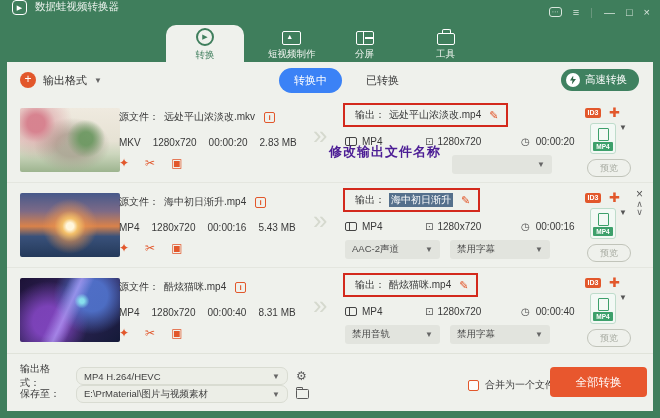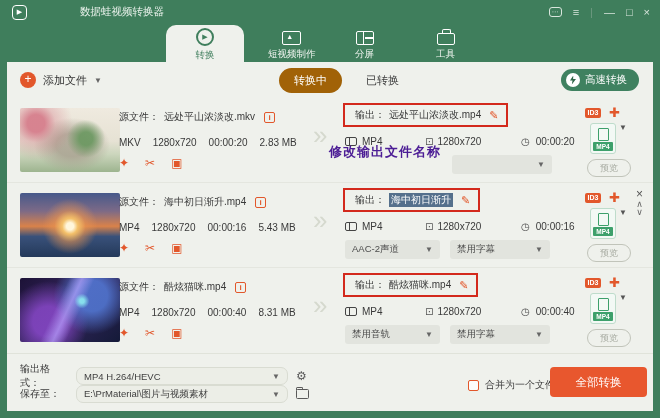--- a/index.html
+++ b/index.html
@@ -1,20 +1,20 @@
 <!DOCTYPE html>
 <html><head>
 <meta charset="utf-8">
 <style>
   * { margin:0; padding:0; box-sizing:border-box; }
   body { width:660px; height:418px; font-family:"Liberation Sans","DejaVu Sans",sans-serif; }
   .window { position:relative; width:660px; height:418px; background:#3f7e5c; overflow:hidden; }
 
   
-  .titlebar { position:relative; height:24px; display:flex; align-items:center; color:#fff;gap:45px; }
+  .titlebar { position:relative; height:24px; display:flex; align-items:flex-start; color:#fff; }
   .logo { width:15px; height:15px; margin-left:12px; border:1.5px solid #fff; border-radius:4px;
           display:flex; align-items:center; justify-content:center; font-size:7px; color:#fff; }
   .apptitle { margin-left:8px; font-size:10.5px; color:#eaf2ec; }
   .winctl { position:absolute; right:10px; top:0; height:24px; display:flex; align-items:center; gap:11px; color:#d9e6dd; font-size:11px; }
   .bubble-ic { width:13px; height:10px; border:1px solid #d9e6dd; border-radius:3px; font-size:7px; line-height:7px; text-align:center; }
   .sep { color:#6f9a82; }
 
   
   .tabbar { position:relative; height:38px; }
   .tab { position:absolute; top:4px; display:flex; flex-direction:column; align-items:center; gap:3px; color:#f2f6f1; cursor:default; }
@@ -32,21 +32,21 @@
   
   .body { position:absolute; left:7px; right:7px; top:62px; bottom:7px; background:#eff1ec; }
 
   
   .toolbar { position:relative; height:36px; display:flex; align-items:center; }
   .addfile { display:flex; align-items:center; gap:7px; margin-left:13px; }
   .plus-circle { width:16px; height:16px; border-radius:50%; background:#e2572b; color:#fff; font-size:12px; line-height:15px; text-align:center; }
   .addfile .albl { font-size:11px; color:#333; }
   .caret { font-size:8px; color:#666; }
   .queue-tabs { position:absolute; left:272px; display:flex; align-items:center; gap:24px; }
-  .pill-active { background:#a16207; color:#fff; font-size:11px; border-radius:13px; padding:5px 15px; }
+  .pill-active { background:#3b82f6; color:#fff; font-size:11px; border-radius:13px; padding:5px 15px; }
   .pill-plain { font-size:11px; color:#3c3c3c; }
   .speed-btn { position:absolute; right:14px; display:flex; align-items:center; gap:5px; background:#3f8160; color:#fff; font-size:10.5px; border-radius:13px; padding:4px 12px 4px 5px; }
   .bolt-circle { width:14px; height:14px; background:#fff; border-radius:50%; position:relative; }
   .bolt-circle::after { content:""; position:absolute; left:4px; top:2.5px; width:6px; height:9px; background:#2f6648;
                         clip-path:polygon(55% 0,0 55%,42% 55%,30% 100%,100% 40%,52% 40%); }
 
   
   .rows { position:relative; }
   .row { position:relative; height:85px; border-bottom:1px solid #e4e6df; }
   .thumb { position:absolute; left:13px; top:10px; width:100px; height:64px; border-radius:2px; }
@@ -156,21 +156,21 @@
       <span class="ic-case"></span>
       <span class="tlabel">工具</span>
     </div>
   </div>
 
   <div class="body">
 
     <div class="toolbar">
       <div class="addfile">
         <span class="plus-circle">+</span>
-        <span class="albl">添加文件</span>
+        <span class="albl">输出格式</span>
         <span class="caret">▼</span>
       </div>
       <div class="queue-tabs">
         <span class="pill-active">转换中</span>
         <span class="pill-plain">已转换</span>
       </div>
       <div class="speed-btn">
         <span class="bolt-circle"></span>
         <span>高速转换</span>
       </div>

